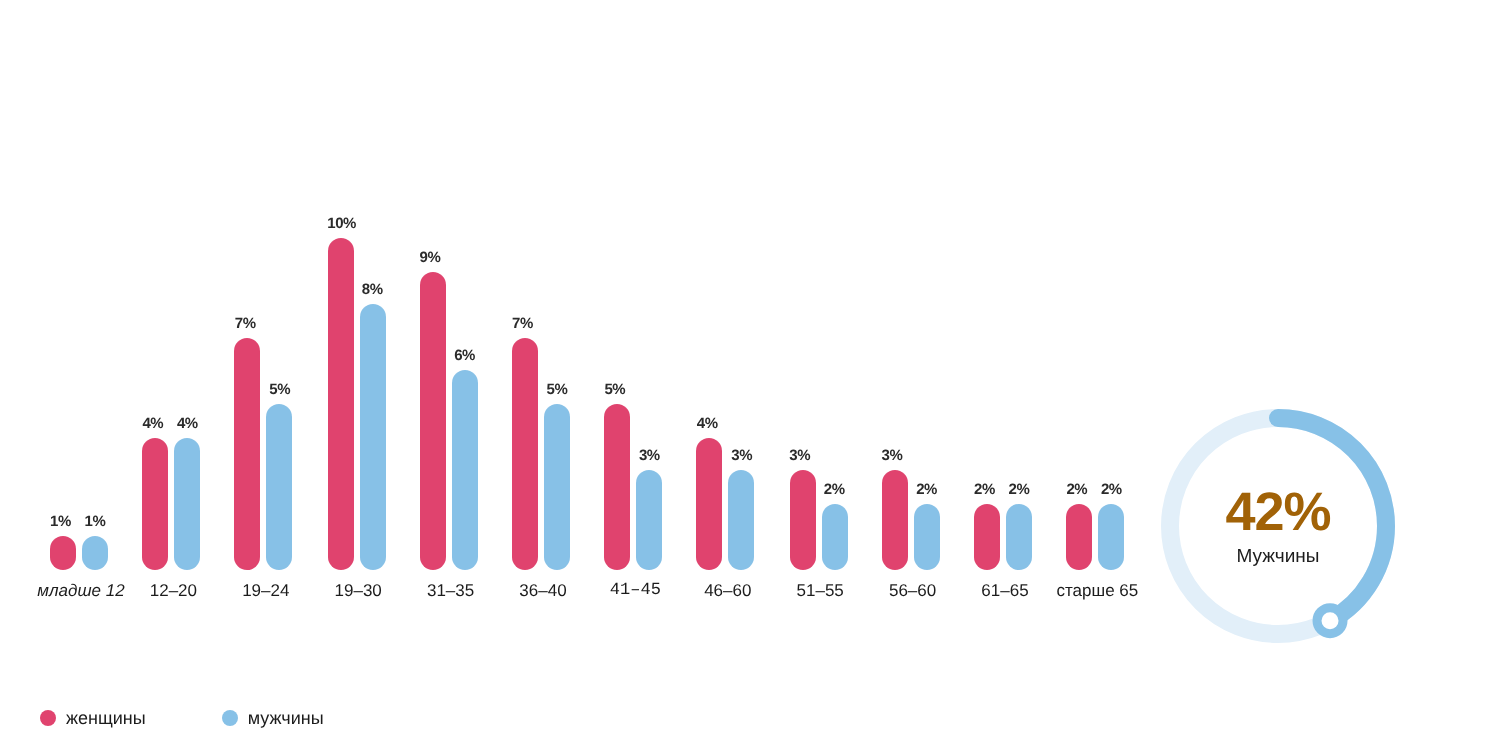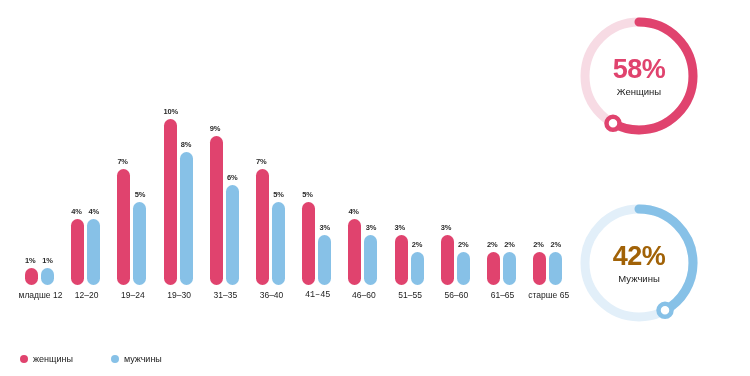--- a/index.html
+++ b/index.html
@@ -61,21 +61,21 @@
 <div id="stage">
 
   <div id="barchart">
     <div class="bars-area" id="bars-area">
         <div class="group" style="left: 7px;">
           <div class="bar f" style="height: 16.6px; background: rgb(224, 67, 110);"></div>
           <div class="vlabel f" style="bottom: 19.6px;">1%</div>
           <div class="bar m" style="height: 16.6px; background: rgb(135, 193, 231);"></div>
           <div class="vlabel m" style="bottom: 19.6px;">1%</div>
         </div>
-        <div class="xlabel" style="left: -5px; width: 55px;">младше 12</div>
+        <div class="xlabel" style="left: -5px; width: 55px; font-style: italic;">младше 12</div>
         <div class="group" style="left: 53.2px;">
           <div class="bar f" style="height: 66.4px; background: rgb(224, 67, 110);"></div>
           <div class="vlabel f" style="bottom: 69.4px;">4%</div>
           <div class="bar m" style="height: 66.4px; background: rgb(135, 193, 231);"></div>
           <div class="vlabel m" style="bottom: 69.4px;">4%</div>
         </div>
         <div class="xlabel" style="left: 41.2px; width: 55px;">12–20</div>
         <div class="group" style="left: 99.4px;">
           <div class="bar f" style="height: 116.2px; background: rgb(224, 67, 110);"></div>
           <div class="vlabel f" style="bottom: 119.2px;">7%</div>
@@ -153,31 +153,20 @@
     <div class="leg">
       <span class="leg-dot" style="background:#e0436e"></span>
       <span class="leg-txt">женщины</span>
     </div>
     <div class="leg">
       <span class="leg-dot" style="background:#87c1e7"></span>
       <span class="leg-txt">мужчины</span>
     </div>
   </div>
 
-  <div class="donut" id="donut-women">
-    <svg width="126" height="126" viewBox="0 0 126 126">
-      <circle cx="63" cy="63" r="54" fill="none" stroke="#f7dbe4" stroke-width="9"></circle>
-      <circle id="arc-women" cx="63" cy="63" r="54" fill="none" stroke="#e0436e" stroke-width="9" stroke-linecap="round" transform="rotate(-90 63 63)" stroke-dasharray="196.78936382086462 142.50264276683302"></circle>
-      <circle id="knob-women" cx="36.99" cy="110.32" r="6.5" fill="#ffffff" stroke="#e0436e" stroke-width="4.5"></circle>
-    </svg>
-    <div class="center">
-      <div class="pct" style="color:#e0436e">58%</div>
-      <div class="cap">Женщины</div>
-    </div>
-  </div>
 
   <div class="donut" id="donut-men">
     <svg width="126" height="126" viewBox="0 0 126 126">
       <circle cx="63" cy="63" r="54" fill="none" stroke="#e2eff9" stroke-width="9"></circle>
       <circle id="arc-men" cx="63" cy="63" r="54" fill="none" stroke="#87c1e7" stroke-width="9" stroke-linecap="round" transform="rotate(-90 63 63)" stroke-dasharray="142.502642766833 196.78936382086465"></circle>
       <circle id="knob-men" cx="89.01" cy="110.32" r="6.5" fill="#ffffff" stroke="#87c1e7" stroke-width="4.5"></circle>
     </svg>
     <div class="center">
       <div class="pct" style="color:#a16207">42%</div>
       <div class="cap">Мужчины</div>

